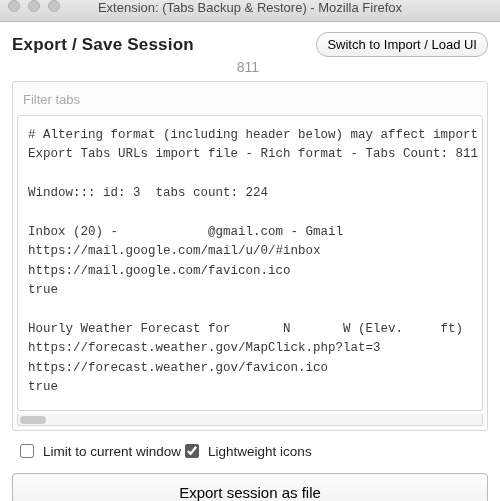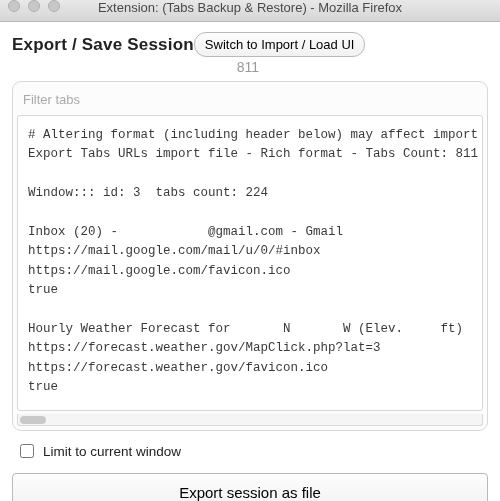--- a/index.html
+++ b/index.html
@@ -38,21 +38,21 @@
     font-size: 13px;
     color: #4a4a4a;
     pointer-events: none;
   }
   .content {
     padding: 10px 12px 12px 12px;
   }
   .header-row {
     display: flex;
     align-items: center;
-    justify-content: flex-start;
+    justify-content: space-between;
     margin-bottom: 2px;
   }
   .h1 {
     font-size: 17px;
     font-weight: 600;
     letter-spacing: 0.2px;
   }
   .switch-btn {
     font-size: 13px;
     padding: 4px 10px;
@@ -64,21 +64,21 @@
   .count-row {
     text-align: center;
     color: #9a9a9a;
     font-size: 14px;
     margin-top: 2px;
     margin-bottom: 6px;
     padding-right: 4px;
   }
   .panel {
     border: 1px solid #d8d8d8;
-    border-radius: 9px;
+    border-radius: 3px;
     padding: 4px 4px 0 4px;
     background: #fcfcfc;
   }
   .filter-input {
     width: 100%;
     border: none;
     background: transparent;
     font-size: 13px;
     color: #333;
     padding: 6px 6px;
@@ -191,17 +191,21 @@
         <div class="hthumb"></div>
       </div>
     </div>
   </div>
 
   <div class="check-row">
     <label class="chk">
       <input type="checkbox" style="">
       <span>Limit to current window</span>
     </label>
+    <label class="chk">
+      <input type="checkbox" checked="" style="">
+      <span>Lightweight icons</span>
+    </label>
   </div>
 
   <button class="export-btn">Export session as file</button>
 
 </div>
 
 </body></html>

